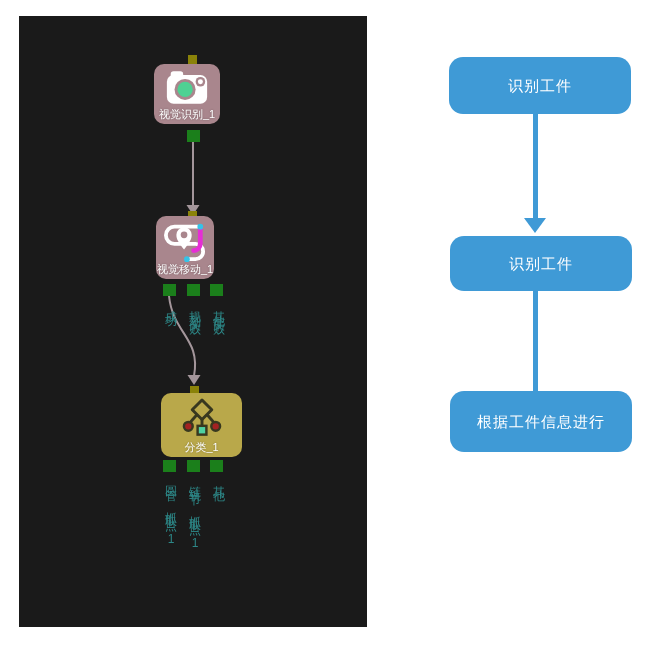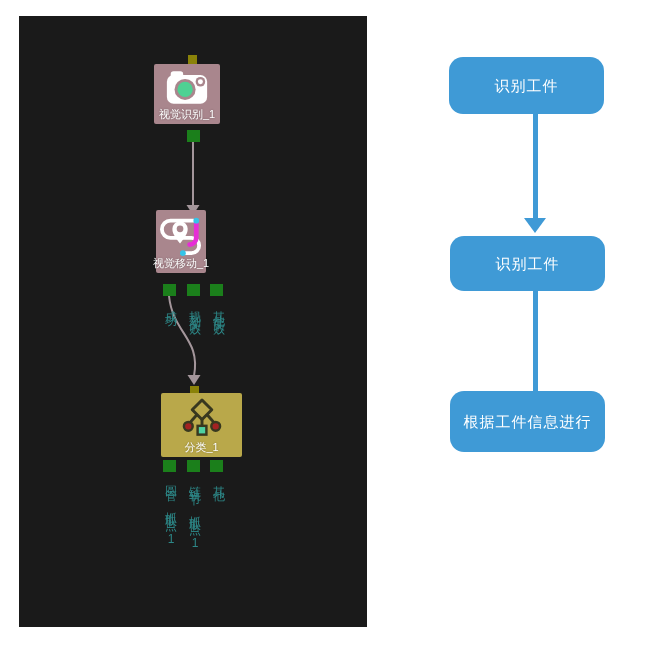--- a/index.html
+++ b/index.html
@@ -19,35 +19,35 @@
     --icon-dark:#38381f;
   }
   *{margin:0;padding:0;box-sizing:border-box;}
   html,body{background:#ffffff;font-family:"Liberation Sans","DejaVu Sans",sans-serif;}
   .stage{position:relative;width:647px;height:650px;background:#ffffff;overflow:hidden;}
 
   
   .canvas{position:absolute;left:19px;top:16px;width:348px;height:611px;background:var(--canvas-bg);}
   .wirelayer{position:absolute;left:0;top:0;pointer-events:none;}
 
-  .node{position:absolute;border-radius:2px;display:flex;flex-direction:column;align-items:center;justify-content:flex-end;}
+  .node{position:absolute;border-radius:10px;display:flex;flex-direction:column;align-items:center;justify-content:flex-end;}
   .node.pink{background:var(--node-pink);}
   .node.yellow{background:var(--node-yellow);}
   .nicon{display:block;margin:4px auto 0 auto;}
   .nlabel{color:#ffffff;font-size:11px;line-height:14px;padding-bottom:3px;white-space:nowrap;text-shadow:0 0 2px rgba(0,0,0,.35);}
 
   .port{position:absolute;}
   .port.in{width:9px;height:10px;background:var(--port-olive);}
   .port.out{width:13px;height:12px;background:var(--port-green);}
 
   .vlabel{position:absolute;writing-mode:vertical-lr;text-orientation:upright;
           color:var(--port-label);font-size:12px;letter-spacing:4px;line-height:16px;white-space:nowrap;}
 
   
-  .fbox{position:absolute;width:155px;background:var(--flow-blue);border-radius:14px;
+  .fbox{position:absolute;width:182px;background:var(--flow-blue);border-radius:14px;
         display:flex;align-items:center;justify-content:center;flex-direction:column;
         color:#ffffff;font-size:15px;letter-spacing:1px;text-align:center;line-height:22px;}
   .fline{position:absolute;width:5px;background:var(--flow-blue);}
   .fhead{position:absolute;width:0;height:0;border-left:11px solid transparent;
          border-right:11px solid transparent;border-top:15px solid var(--flow-blue);}
 </style>
 </head>
 <body>
 
 <div class="stage">
@@ -71,21 +71,21 @@
         <circle cx="22" cy="22" r="11" fill="var(--node-pink)"></circle>
         <circle cx="22" cy="22" r="8" fill="var(--icon-green)"></circle>
         <circle cx="38" cy="14" r="5" fill="var(--node-pink)"></circle>
         <circle cx="38" cy="14" r="2.6" fill="#ffffff"></circle>
       </svg>
       <div class="nlabel">视觉识别_1</div>
     </div>
     <div class="port out" style="left:168px;top:114px"></div>
 
     <div class="port in" style="left:169px;top:195px"></div>
-    <div class="node pink" style="left:137px;top:194px;width:50px;height:63px">
+    <div class="node pink" style="left:137px;top:200px;width:58px;height:63px">
       <svg class="nicon" width="48" height="44" viewBox="0 0 48 44">
         <path d="M37,7 H13 a9,9 0 0 0 0,18 h22 a8,8 0 0 1 0,16 h-9" fill="none" stroke="#ffffff" stroke-width="4" stroke-linecap="round"></path>
         <path d="M40,9 v16 a7,7 0 0 1 -7,7" fill="none" stroke="var(--icon-magenta)" stroke-width="5" stroke-linecap="round"></path>
         <circle cx="40" cy="7" r="3" fill="var(--icon-cyan)"></circle>
         <circle cx="26" cy="41" r="3" fill="var(--icon-cyan)"></circle>
         <path d="M23,31 C17,23 15,20.5 15,15.5 a8,8 0 1 1 16,0 c0,5 -2,7.5 -8,15.5 z" fill="#ffffff"></path>
         <circle cx="23" cy="15.5" r="3.5" fill="var(--node-pink)"></circle>
       </svg>
       <div class="nlabel">视觉移动_1</div>
     </div>

